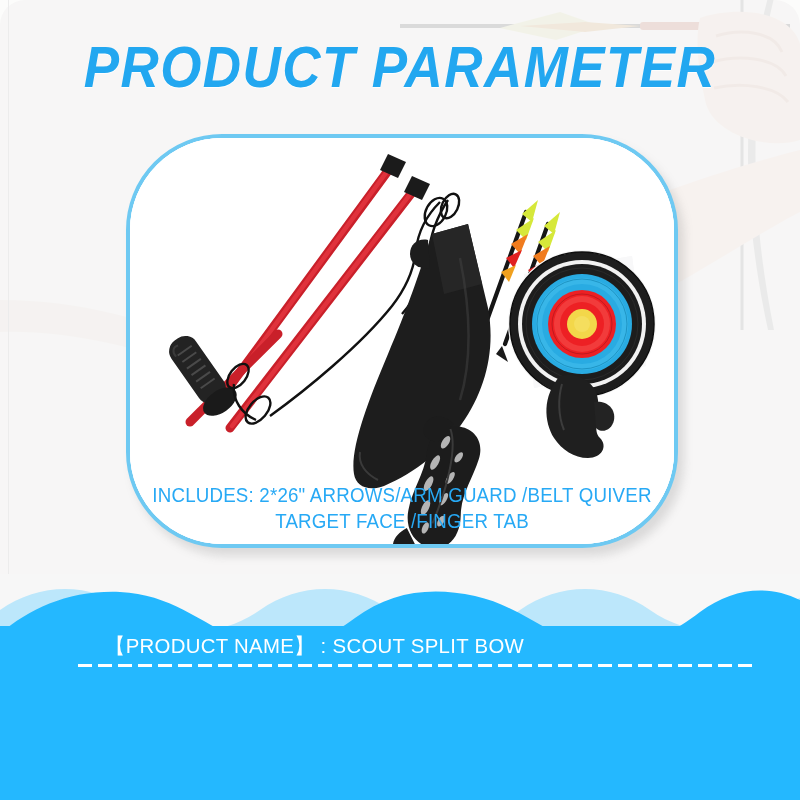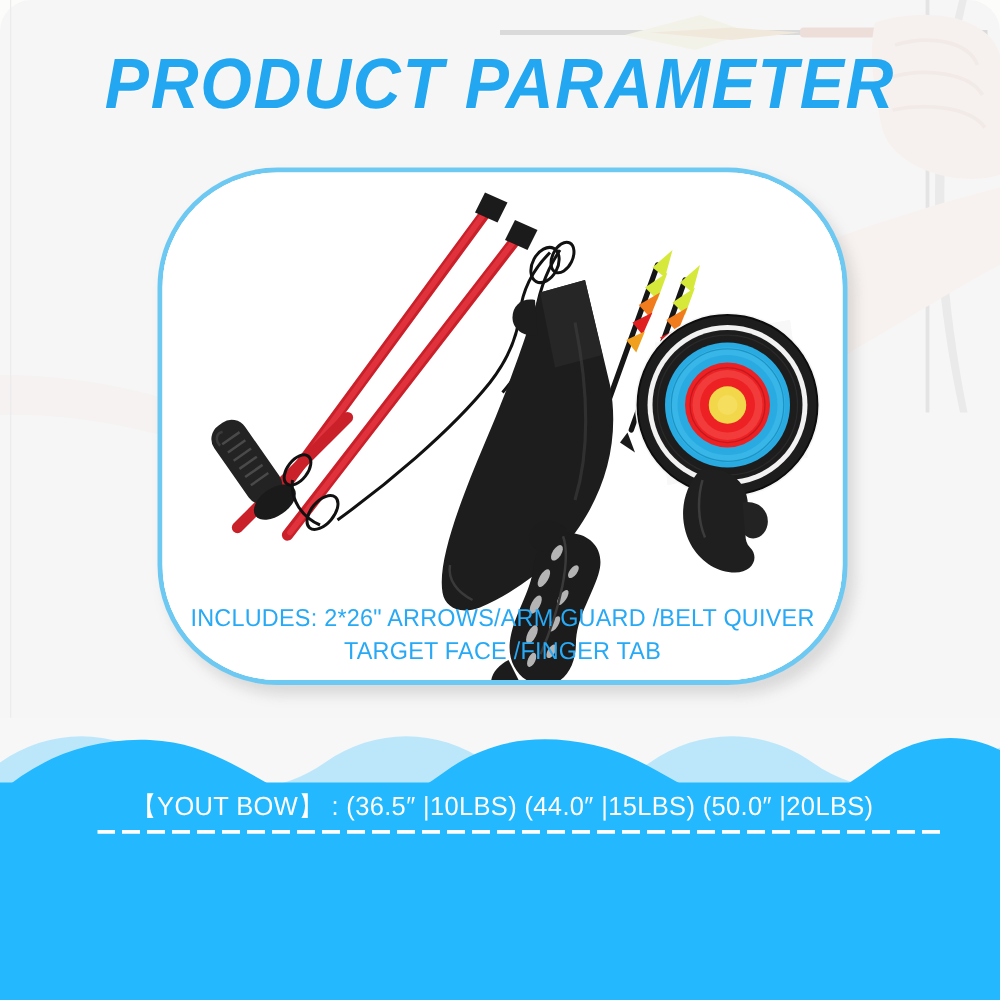--- a/index.html
+++ b/index.html
@@ -307,23 +307,23 @@
 
       <path d="M0 60 C 30 34, 70 16, 120 18 C 170 20, 200 48, 240 66 C 280 84, 320 70, 355 44
                C 390 18, 430 12, 475 22 C 520 32, 548 62, 590 72 C 632 82, 668 62, 700 38
                C 732 14, 768 10, 800 26 L 800 226 L 0 226 Z" fill="#24b8ff"></path>
       <rect x="0" y="52" width="800" height="174" fill="#24b8ff"></rect>
     </svg>
   </div>
 
   <div class="specs">
 
-
     <div class="spec-row">
-      <div class="spec-text">【YOUT BOW】 : (36.5″ |10LBS) (44.0″ |15LBS)  (50.0″ |20LBS)</div>
+      <div class="spec-text">【PRODUCT NAME】 :  SCOUT SPLIT BOW</div>
       <div class="dash"></div>
     </div>
 
 
 
+
   </div>
 
 </div>
 
 </body></html>

